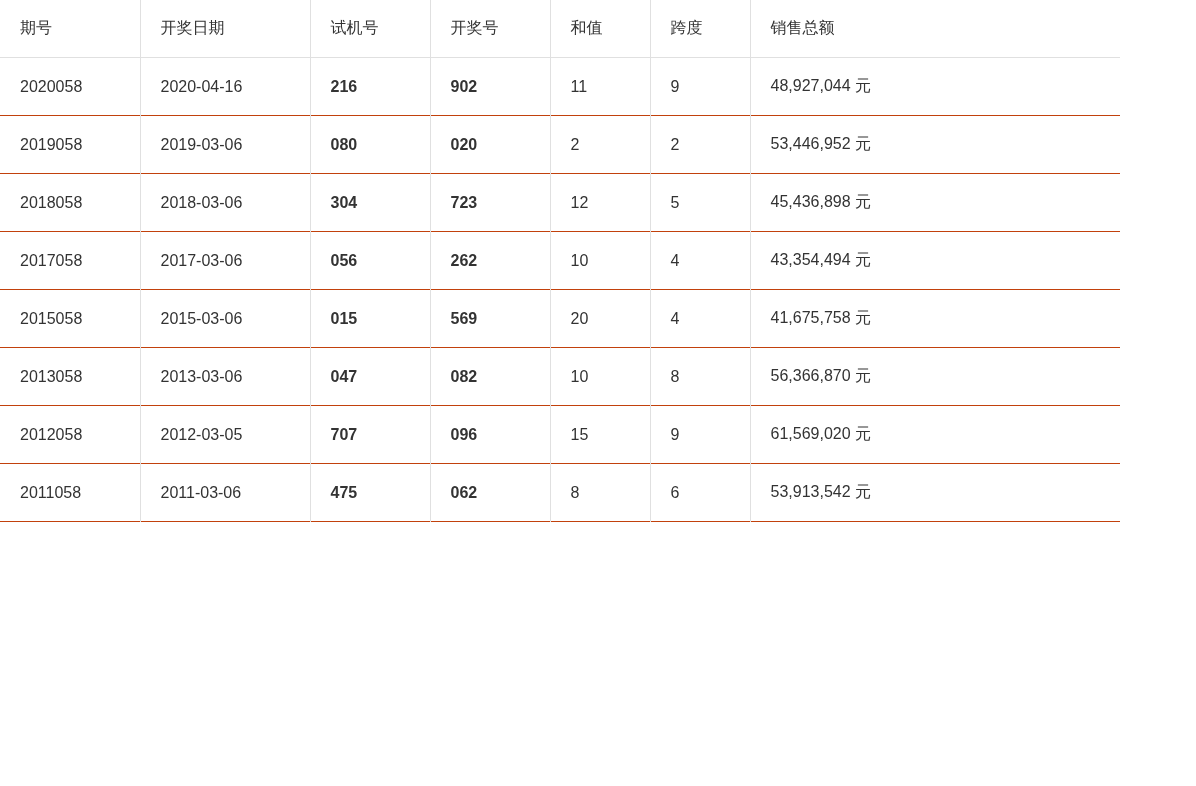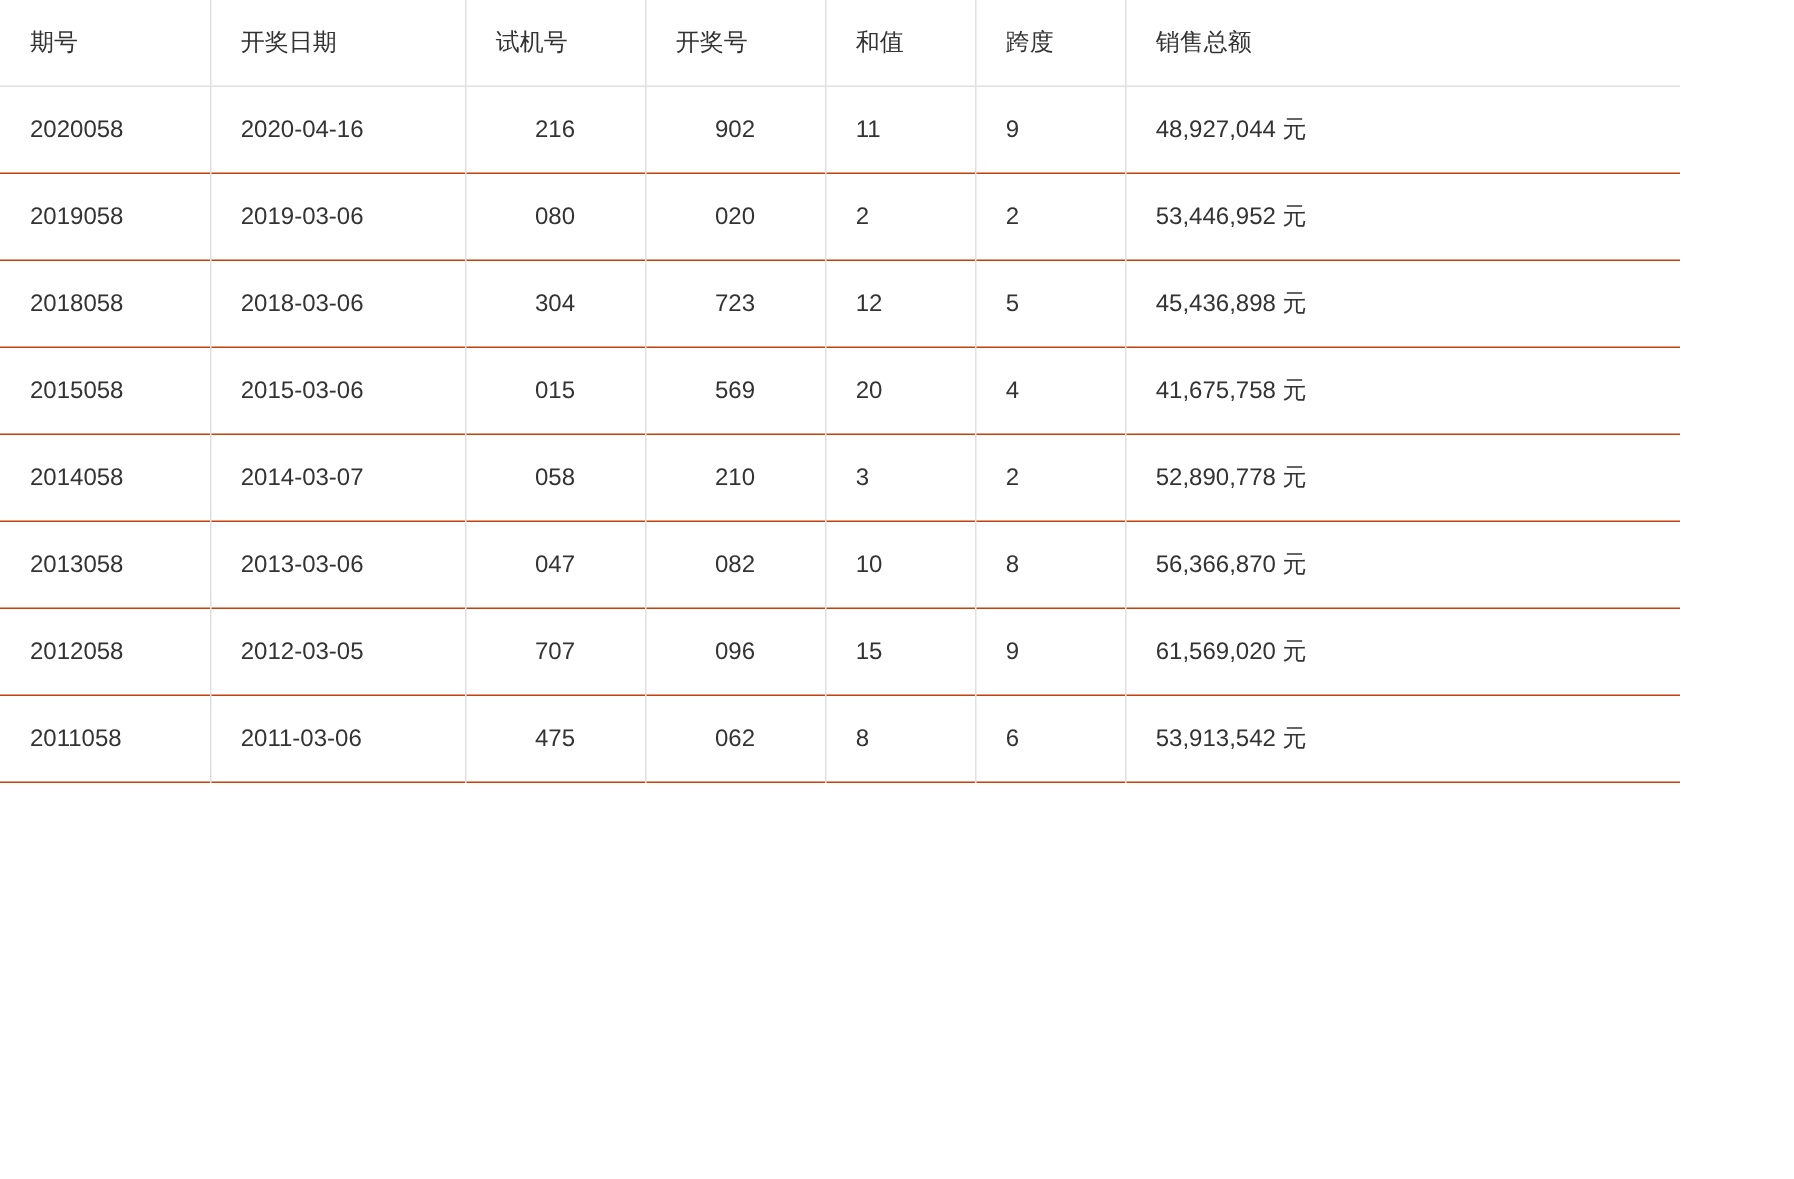--- a/index.html
+++ b/index.html
@@ -52,22 +52,21 @@
       border-right: 1px solid #e0e0e0;
       vertical-align: middle;
     }
 
     tbody tr td:last-child {
       border-right: none;
       margin-left: 38px;
     }
 
     .bold {
-      font-weight: normal;
-      text-align: center;
+      font-weight: bold;
     }
 
     col.col-qihao { width: 140px; }
     col.col-date  { width: 170px; }
     col.col-shiji { width: 120px; }
     col.col-kaijang { width: 120px; }
     col.col-hezhi { width: 100px; }
     col.col-kuadu { width: 100px; }
     col.col-sales { width: auto; }
   </style>
@@ -118,36 +117,36 @@
         <tr>
           <td>2018058</td>
           <td>2018-03-06</td>
           <td class="bold">304</td>
           <td class="bold">723</td>
           <td>12</td>
           <td>5</td>
           <td>45,436,898 元</td>
         </tr>
         <tr>
+          <td>2017058</td>
+          <td>2017-03-06</td>
+          <td class="bold">056</td>
+          <td class="bold">262</td>
+          <td>10</td>
+          <td>4</td>
+          <td>43,354,494 元</td>
+        </tr>
+        <tr>
           <td>2015058</td>
           <td>2015-03-06</td>
           <td class="bold">015</td>
           <td class="bold">569</td>
           <td>20</td>
           <td>4</td>
           <td>41,675,758 元</td>
-        </tr>
-        <tr>
-          <td>2014058</td>
-          <td>2014-03-07</td>
-          <td class="bold">058</td>
-          <td class="bold">210</td>
-          <td>3</td>
-          <td>2</td>
-          <td>52,890,778 元</td>
         </tr>
         <tr>
           <td>2013058</td>
           <td>2013-03-06</td>
           <td class="bold">047</td>
           <td class="bold">082</td>
           <td>10</td>
           <td>8</td>
           <td>56,366,870 元</td>
         </tr>

